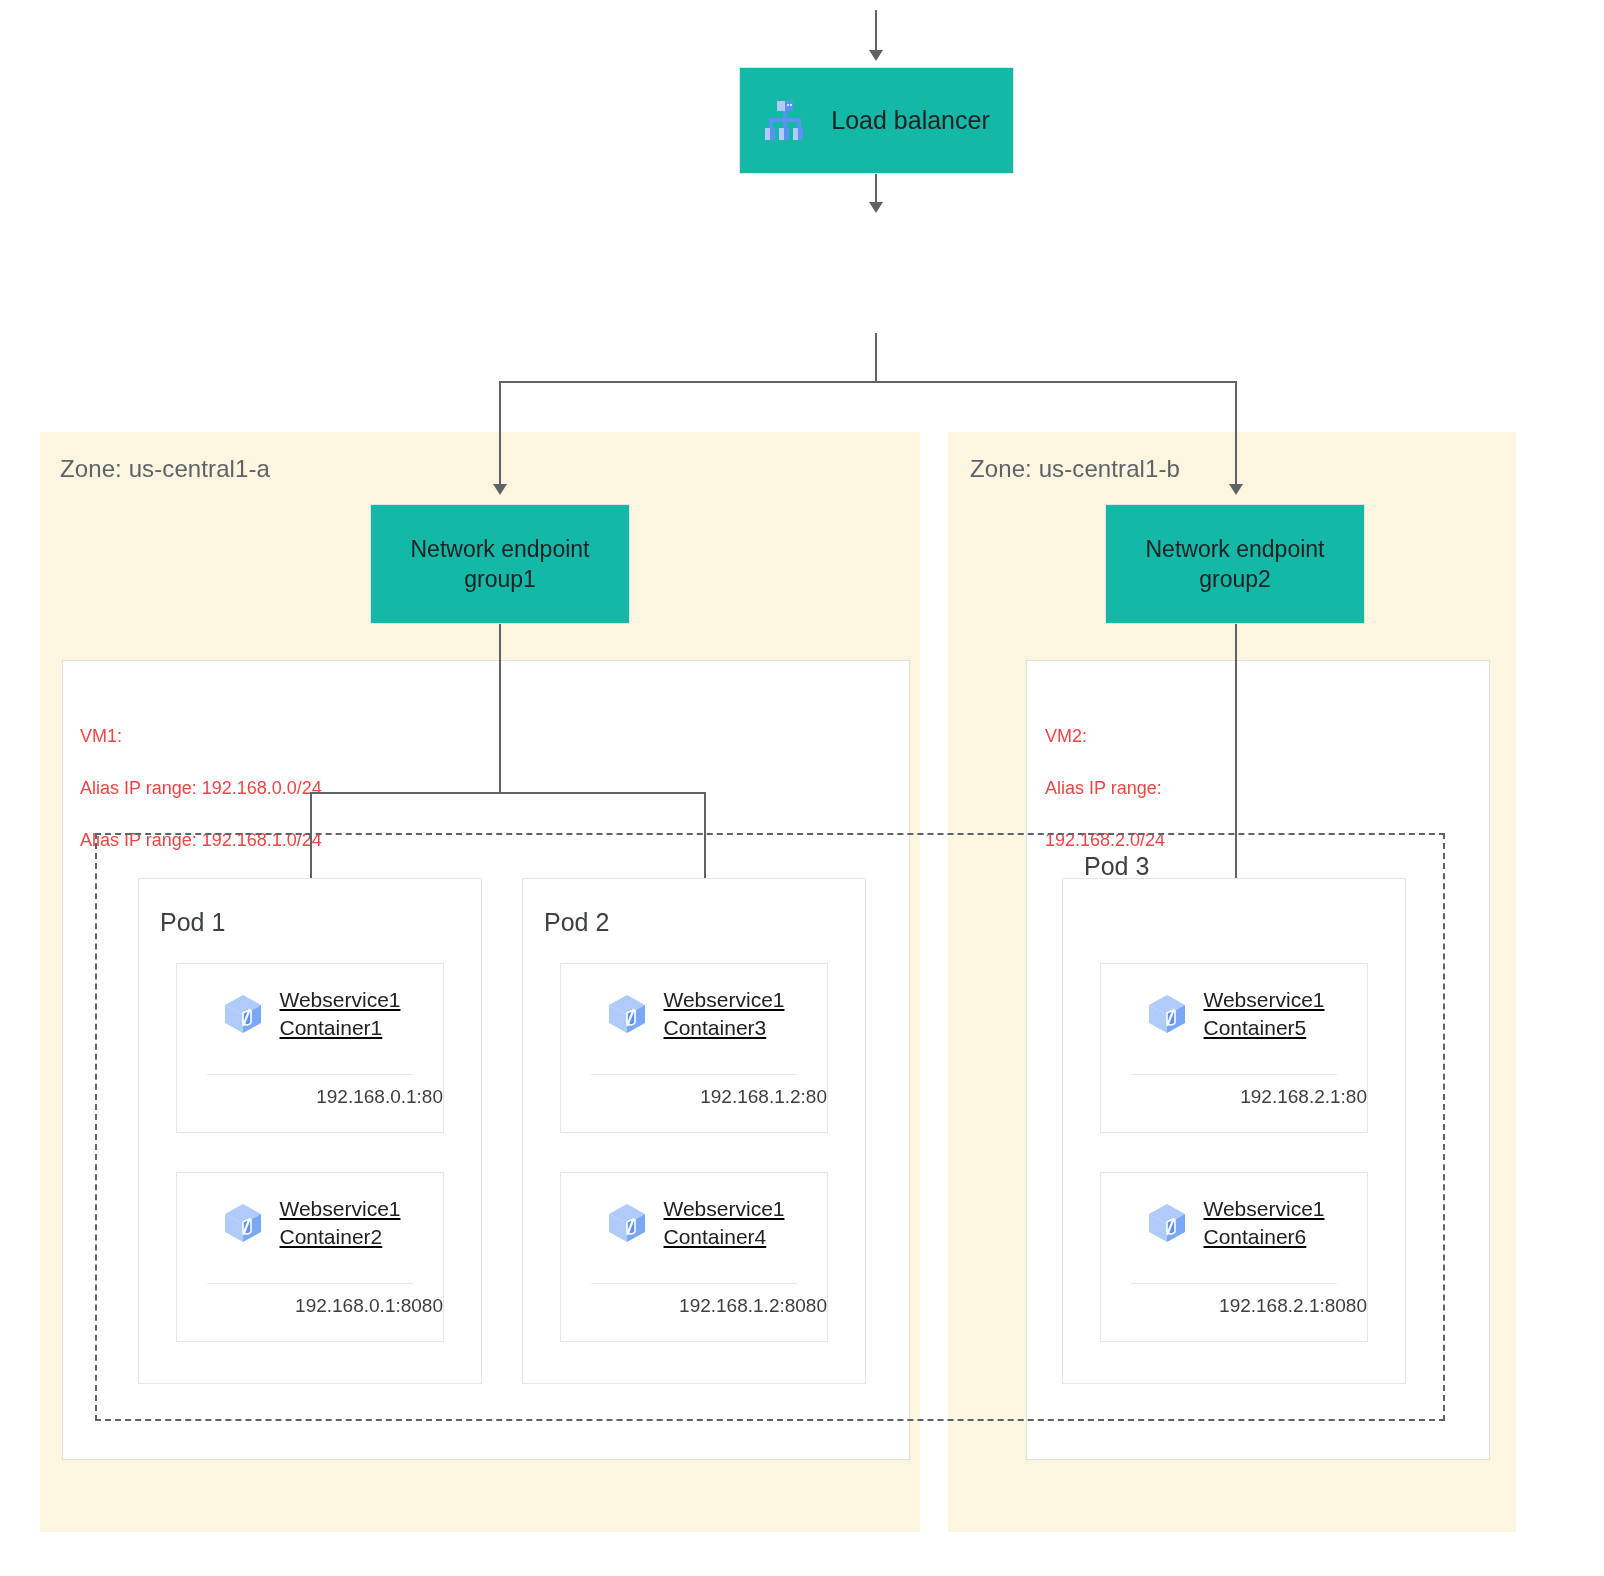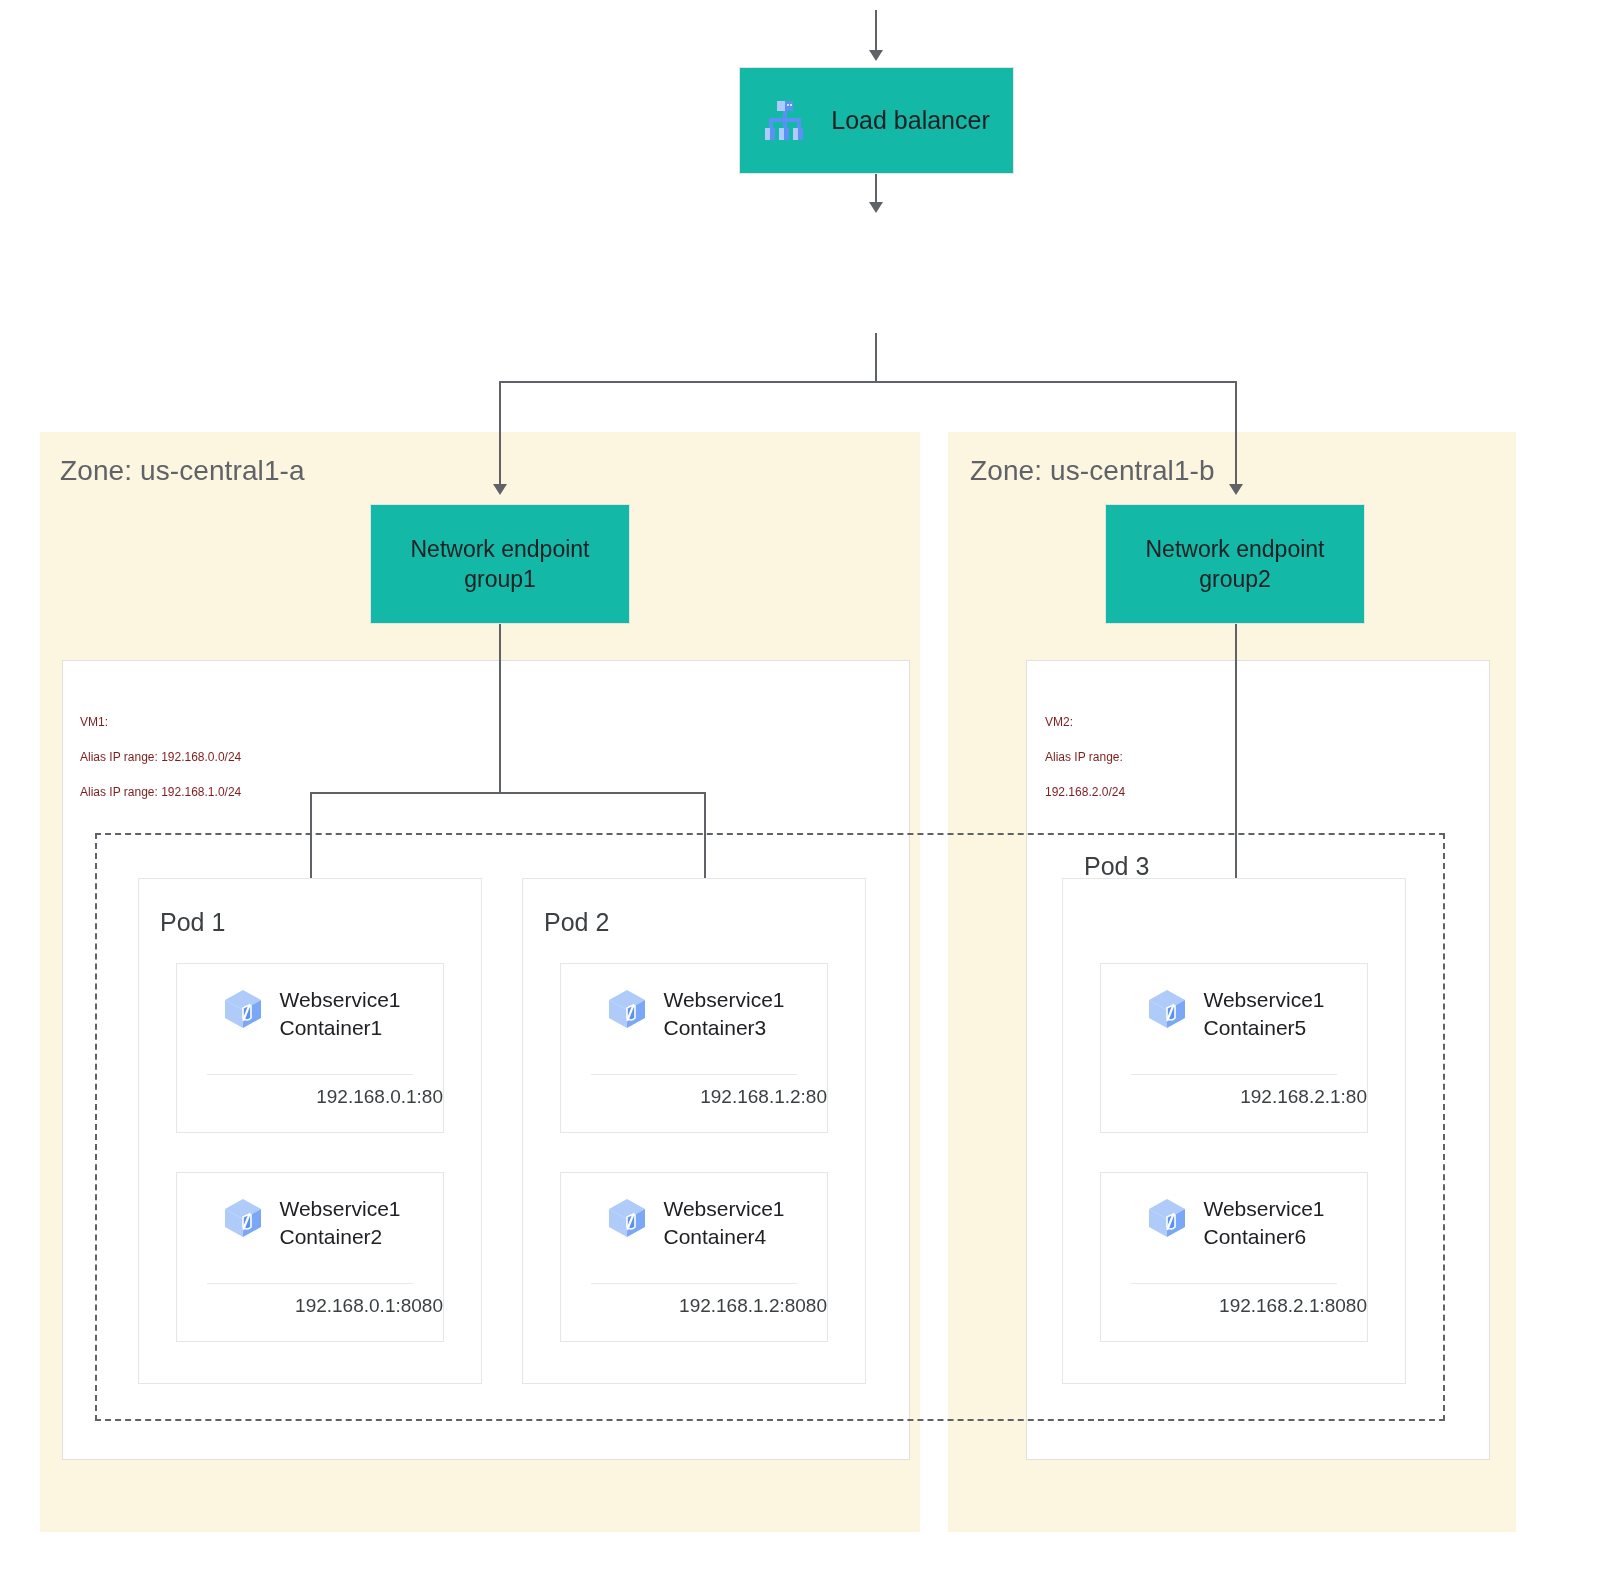--- a/index.html
+++ b/index.html
@@ -21,21 +21,21 @@
 
   
   .abs { position: absolute; box-sizing: border-box; }
 
   
   .zone {
     background: #fcf5e0;
   }
   .zone-label {
     position: absolute;
-    font-size: 28px;
+    font-size: 24px;
     color: #5f6368;
     letter-spacing: .1px;
     white-space: nowrap;
   }
 
   
   .card {
     background: #14b8a6;
     border: 1px solid #e3e3e1;
   }
@@ -49,23 +49,23 @@
     line-height: 1.32;
   }
 
   
   .vm-box {
     background: #ffffff;
     border: 1px solid #e0e0dd;
   }
   .vm-text {
     position: absolute;
-    font-size: 12px;
+    font-size: 18px;
     line-height: 1.45;
-    color: #7f1d1d;
+    color: #ef4444;
     white-space: pre-line;
   }
 
   
   .pods-region {
     border: 2px dashed #5f6368;
     background: transparent;
   }
 
   
@@ -82,22 +82,24 @@
 
   
   .container-card {
     background: #ffffff;
     border: 1px solid #e6e6e4;
   }
   .container-head {
     position: absolute;
     left: 0; right: 0; top: 22px;
     display: flex;
+    align-items: center;
     justify-content: center;
     gap: 14px;
+    text-decoration: underline;
   }
   .container-title {
     font-size: 21px;
     line-height: 1.32;
     color: #202124;
     white-space: pre-line;
   }
   .container-divider {
     position: absolute;
     left: 30px; right: 30px;

